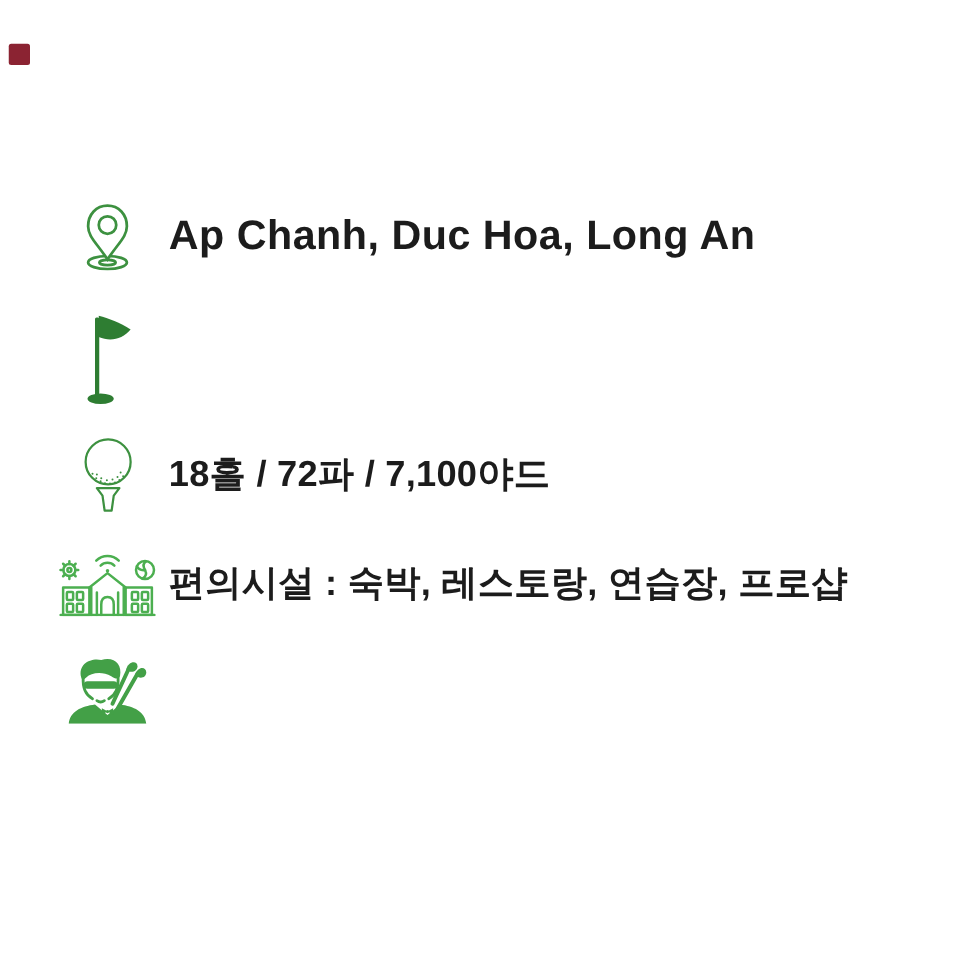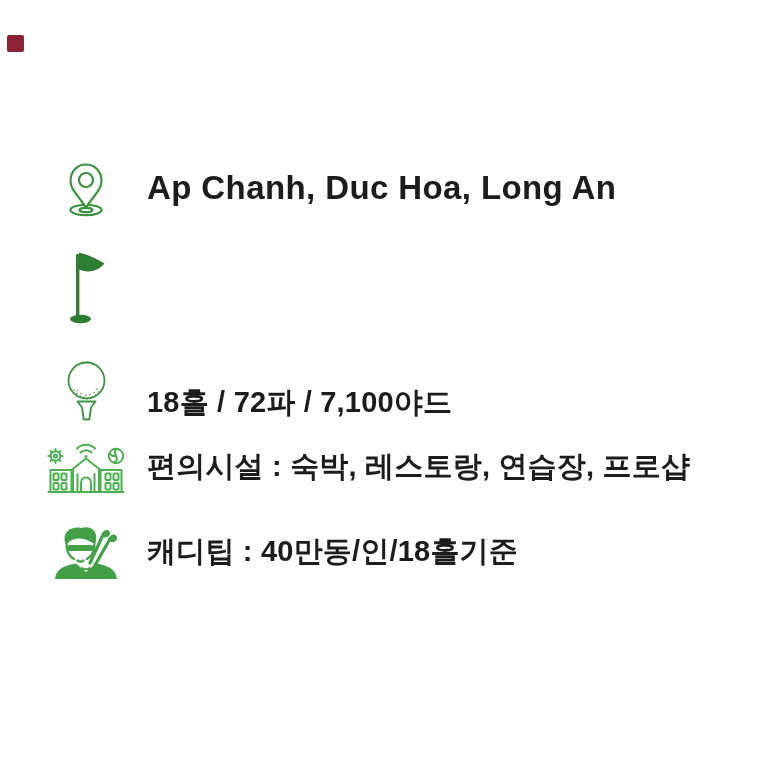--- a/index.html
+++ b/index.html
@@ -27,31 +27,31 @@
     align-items: center;
   }
   .icon-cell {
     width: 82px;
     display: flex;
     justify-content: center;
     align-items: center;
     flex: none;
   }
   .label {
-    margin-left: 20px;
+    margin-left: 8px;
     font-weight: bold;
     color: var(--text, #1c1c1c);
     font-size: 29px;
     letter-spacing: 0.2px;
     white-space: nowrap;
   }
   .label.latin { font-size: 33px; letter-spacing: 0.4px; }
   .row-1 { top: 157px; height: 62px; }
   .row-2 { top: 247px; height: 80px; }
-  .row-3 { top: 357px; height: 66px; align-items: flex-end; }
+  .row-3 { top: 347px; height: 66px; }
   .row-4 { top: 441px; height: 52px; }
   .row-5 { top: 524px; height: 56px; }
   .icon-pin      { color: var(--pin, #3d9140); }
   .icon-flag     { color: var(--flag, #2e7d32); }
   .icon-ball     { color: var(--ball, #3d9140); }
   .icon-building { color: var(--building, #4caf50); }
   .icon-caddy    { color: var(--caddy, #43a047); }
 </style>
 </head>
 <body>
@@ -166,16 +166,15 @@
           <path d="M37.5 41.5 L33 44 L37.5 47 Z"></path>
           <circle cx="33" cy="44.2" r="1.3"></circle>
         </g>
         <g fill="none" stroke="currentColor" stroke-width="2.2" stroke-linecap="round">
           <path d="M13.5 17 C13 26 15.5 31 21 34"></path>
           <path d="M41.5 17 C42 26 39.5 31 34 34"></path>
           <path d="M24.5 35.5 C26.5 37 28.5 37 30.5 35.5"></path>
         </g>
       </svg>
     </span>
-    <span class="label">캐디팁 : 40만동/인/18홀기준</span>
   </div>
 
 </div>
 
 </body></html>

